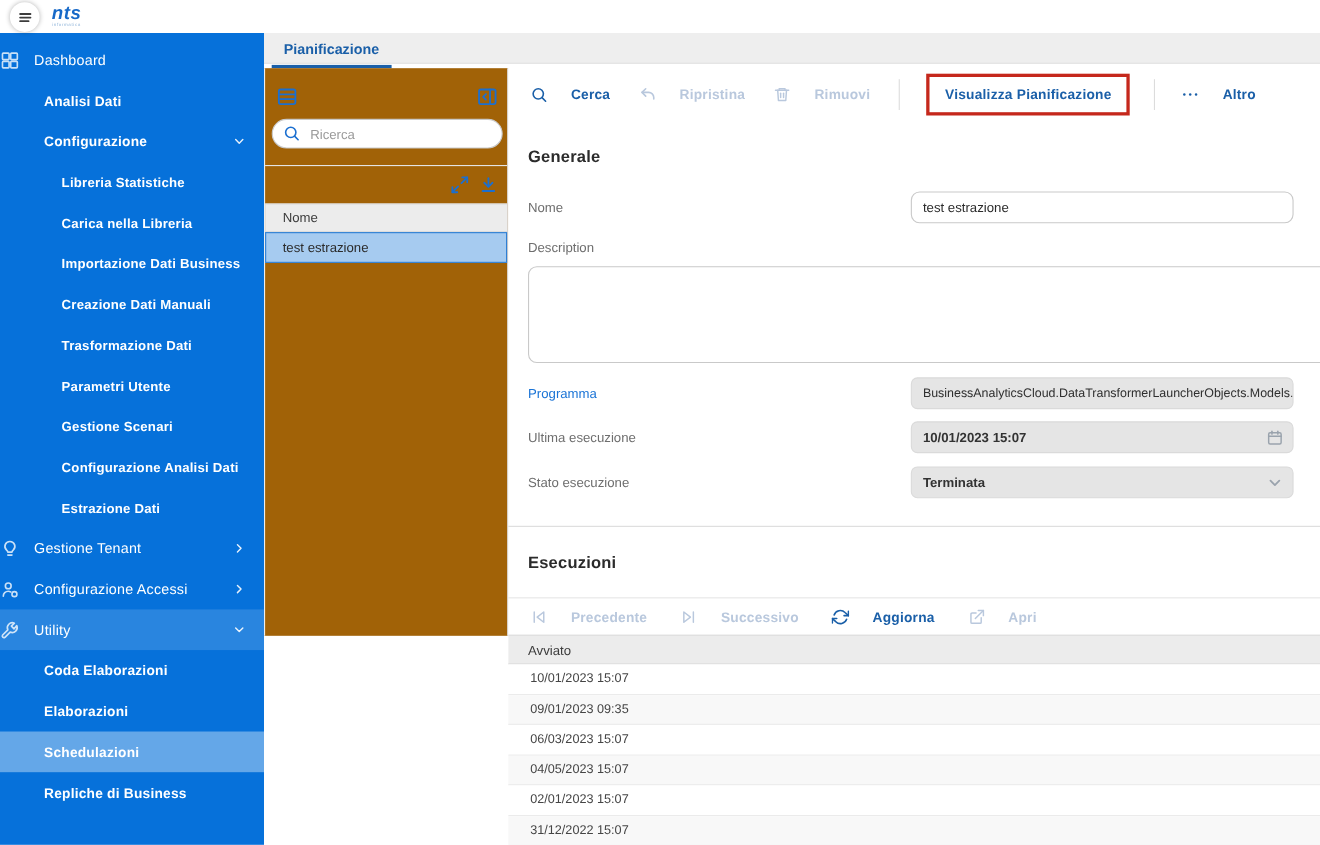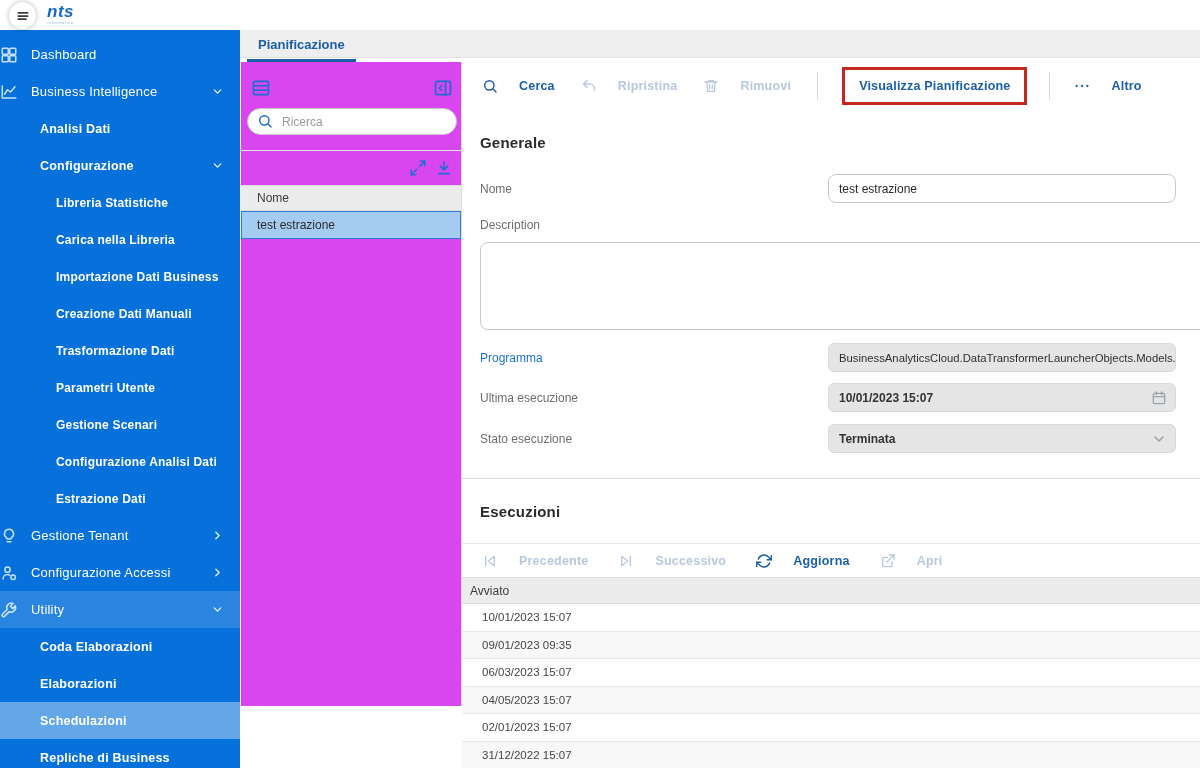--- a/index.html
+++ b/index.html
@@ -28,21 +28,21 @@
   .sb-item.section-active { background: rgba(255,255,255,.14); }
   .sb-item.selected { background: rgba(255,255,255,.38); }
 
   
   .tabstrip { position: absolute; left: 240px; top: 30px; width: 960px; height: 28px; background: #eeeeee;
     border-bottom: 1px solid #e2e2e2; }
   .tab { display: inline-block; margin-left: 7px; padding: 0 11px; line-height: 29px; font-size: 13px;
     font-weight: 600; color: #1a5fa8; border-bottom: 3px solid #1a5fa8; cursor: pointer; }
 
   
-  .listpanel { position: absolute; left: 240px; top: 62px; width: 222px; height: 644px; background: #d946ef;
+  .listpanel { position: absolute; left: 240px; top: 62px; width: 222px; height: 516px; background: #a16207;
     border-right: 1px solid #ddd; border-left: 1px solid #eee; }
   .lp-iconrow { position: absolute; left: 0; top: 14px; width: 100%; height: 24px; }
   .lp-icon { position: absolute; width: 20px; height: 20px; color: #1b6fd0; cursor: pointer; }
   .i-list { left: 10px; top: 2px; }
   .i-collapse { right: 8px; top: 2px; }
   .searchbox { position: absolute; left: 6px; top: 46px; width: 210px; height: 27px; }
   .searchbox input { width: 100%; height: 100%; border: 1px solid #c9c9c9; border-radius: 14px;
     padding: 0 10px 0 34px; font-size: 12px; color: #444; outline: none; font-family: inherit; }
   .searchbox input::placeholder { color: #9a9a9a; }
   .searchbox .mag { position: absolute; left: 10px; top: 5px; width: 16px; height: 16px; color: #1b6fd0; }
@@ -90,21 +90,21 @@
     border-radius: 8px; resize: none; outline: none; font-family: inherit; font-size: 12px; padding: 8px 10px; }
 
   .hdivider { position: absolute; left: 0; top: 416px; width: 100%; height: 1px; background: #dcdcdc; }
 
   .etoolbar { position: absolute; left: 0; top: 481px; width: 100%; height: 34px; border-top: 1px solid #e6e6e6;
     display: flex; align-items: center; padding-left: 20px; }
   .etoolbar .tb-btn { margin-right: 30px; }
 
   .etable-header { position: absolute; left: 0; top: 515px; width: 100%; height: 27px; background: #ececec;
     border-top: 1px solid #ddd; border-bottom: 1px solid #ddd; display: flex; align-items: center;
-    padding-left: 8px; font-size: 12px; color: #3c3c3c; }
+    padding-left: 18px; font-size: 12px; color: #3c3c3c; }
   .etable-rows { position: absolute; left: 0; top: 542px; width: 100%; }
   .erow { height: 27.5px; display: flex; align-items: center; padding-left: 20px; font-size: 11.5px;
     color: #454545; border-bottom: 1px solid #e9e9e9; background: #fff; cursor: pointer; }
   .erow:nth-child(even) { background: #f8f8f8; }
 
   svg { display: block; }
 </style>
 </head>
 <body>
 
@@ -128,34 +128,20 @@
   <div class="sb-item lv0">
     <span class="sb-icon">
         <svg viewBox="0 0 24 24" fill="none" stroke="currentColor" stroke-width="2" stroke-linejoin="round">
           <rect x="3" y="3" width="8" height="8" rx="1"></rect>
           <rect x="13" y="3" width="8" height="8" rx="1"></rect>
           <rect x="3" y="13" width="8" height="8" rx="1"></rect>
           <rect x="13" y="13" width="8" height="8" rx="1"></rect>
         </svg>
       </span>
     <span>Dashboard</span>
-  </div>
-  <div class="sb-item lv0">
-    <span class="sb-icon">
-        <svg viewBox="0 0 24 24" fill="none" stroke="currentColor" stroke-width="2" stroke-linecap="round" stroke-linejoin="round">
-          <path d="M3 4v16h18"></path>
-          <polyline points="6,15 10,9 14,12 20,5"></polyline>
-        </svg>
-      </span>
-    <span>Business Intelligence</span>
-    <span class="sb-chev">
-        <svg viewBox="0 0 24 24" fill="none" stroke="currentColor" stroke-width="2.4" stroke-linecap="round" stroke-linejoin="round">
-          <polyline points="6,9 12,15 18,9"></polyline>
-        </svg>
-      </span>
   </div>
   <div class="sb-item lv1">
     <span>Analisi Dati</span>
   </div>
   <div class="sb-item lv1 hdr">
     <span>Configurazione</span>
     <span class="sb-chev">
         <svg viewBox="0 0 24 24" fill="none" stroke="currentColor" stroke-width="2.4" stroke-linecap="round" stroke-linejoin="round">
           <polyline points="6,9 12,15 18,9"></polyline>
         </svg>

